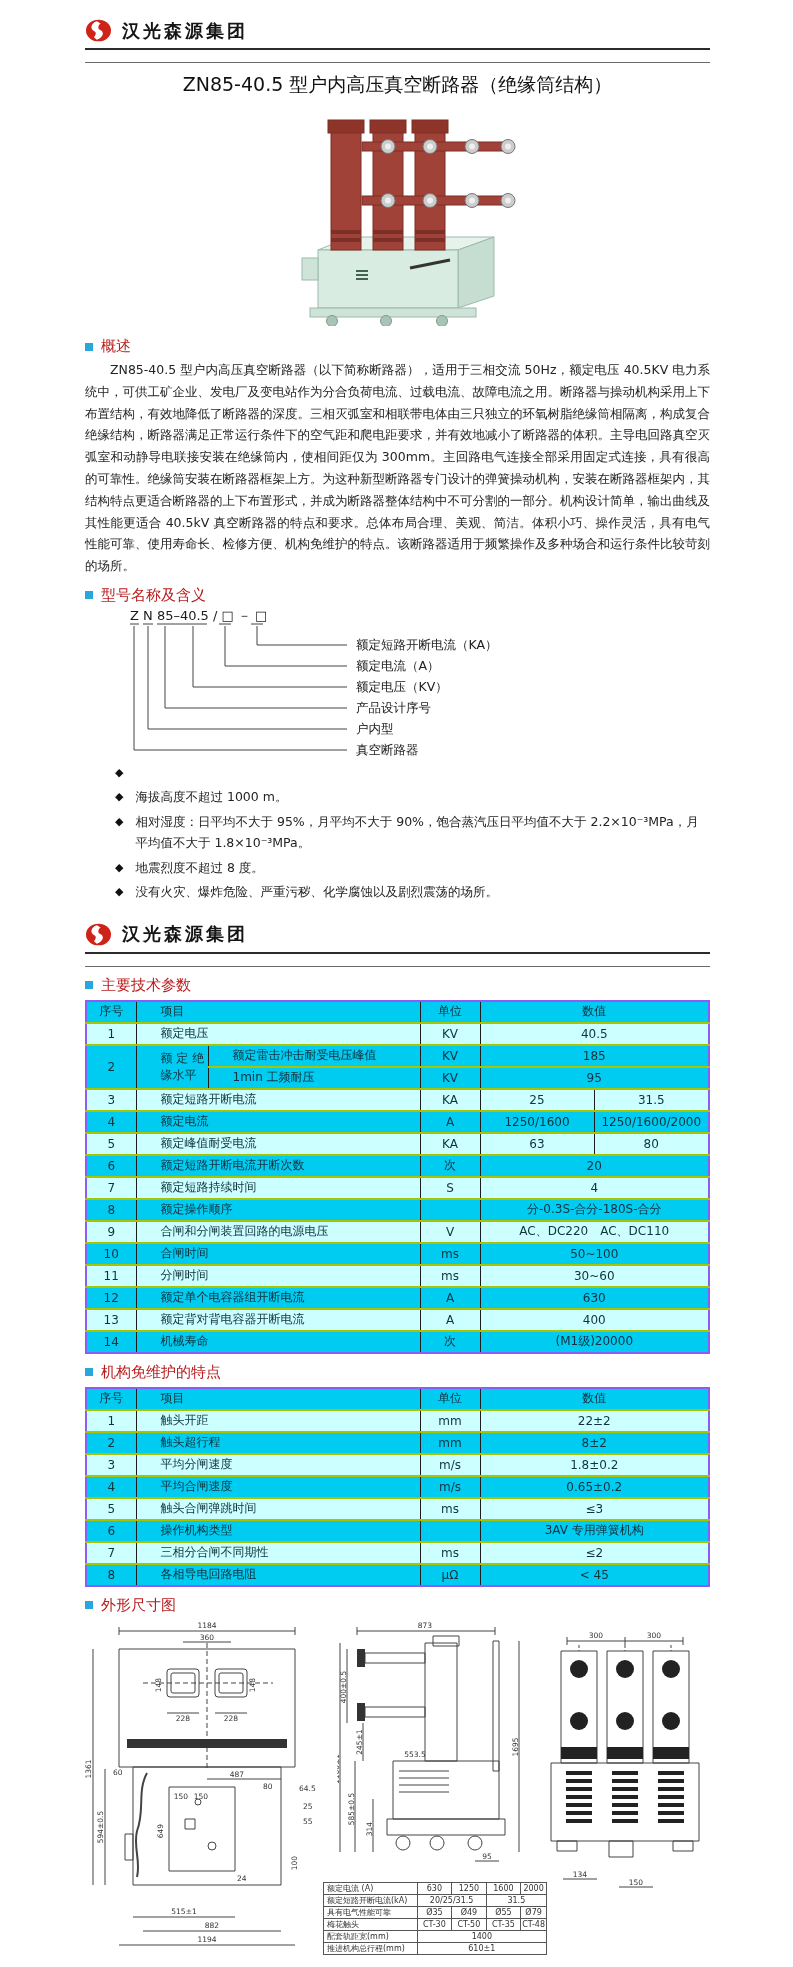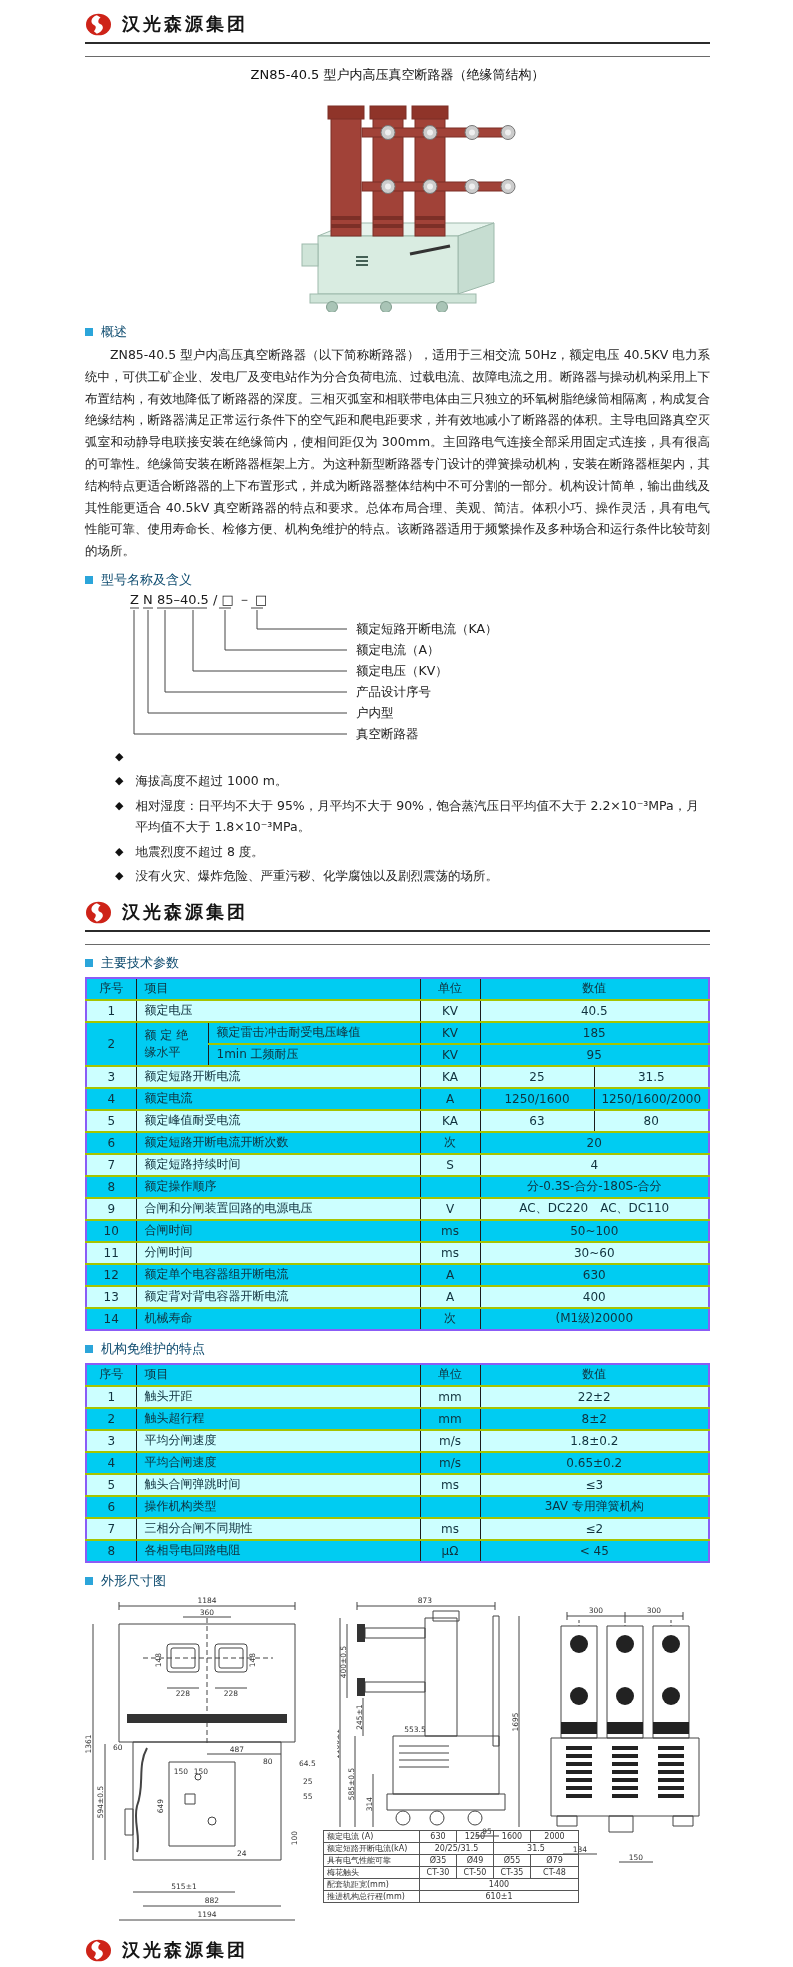--- a/index.html
+++ b/index.html
@@ -1,60 +1,60 @@
 <!DOCTYPE html>
 <html><head>
 <meta charset="utf-8">
 <style>
   html,body{margin:0;padding:0;background:#fff;}
   .page{position:relative;width:793px;height:1967px;background:#fff;overflow:hidden;
         font-family:"DejaVu Sans","Liberation Sans",sans-serif;color:#222;}
   .content{padding:0 83px 0 85px;}
 
   
-  .brand-header{display:flex;align-items:flex-start;gap:10px;padding-top:12px;}
+  .brand-header{display:flex;align-items:center;gap:10px;padding-top:12px;margin-top:6px;}
   .brand-logo{width:27px;height:25px;flex:0 0 auto;}
   .brand-name{font-size:18px;font-weight:bold;color:#151515;letter-spacing:3px;}
   .rule-thick{border-top:2px solid #2b2b2b;margin-top:5px;}
   .rule-thin{border-top:1px solid #6a6a6a;margin-top:12px;}
 
-  .doc-title{text-align:center;font-size:13px;color:#111;margin-top:9px;}
+  .doc-title{text-align:center;font-size:19px;color:#111;margin-top:9px;}
 
   .figure-wrap{text-align:center;margin-top:2px;height:228px;}
 
   .sec-head{display:flex;align-items:center;gap:8px;margin-top:9px;}
   .sec-square{width:8px;height:8px;background:#2ba5da;flex:0 0 auto;}
-  .sec-title{font-size:13px;color:#0c4a6e;}
+  .sec-title{font-size:15px;color:#b91c1c;}
 
   .para{font-size:12.5px;line-height:21.8px;text-align:justify;color:#232323;
         margin-top:3px;text-indent:2em;}
 
   .model-diagram{margin:2px 0 0 0;display:block;}
 
   .env-list{margin-top:3px;}
   .env-item{display:flex;gap:12px;padding-left:30px;font-size:12.5px;line-height:21.5px;
             color:#232323;margin-top:3px;}
   .env-bullet{flex:0 0 auto;font-size:11px;color:#111;line-height:21.5px;}
 
   
   table.param{border-collapse:collapse;width:100%;margin-top:5px;border:2px solid #8b5cf6;
               table-layout:fixed;}
   table.param td{border:1px solid #1c1c1c;border-top:2px solid #a6c400;height:20px;
                  font-size:12px;color:#10323e;text-align:center;padding:0 2px;overflow:hidden;
                  white-space:nowrap;}
   table.param tr.first td{border-top:1px solid #1c1c1c;}
-  table.param td.item{text-align:left;padding-left:8px;}
+  table.param td.item{text-align:left;padding-left:24px;}
   tr.cy td{background:#00ccf2;}
   tr.lt td{background:#ccffff;}
 
   
   .drawings{position:relative;height:338px;margin-top:4px;}
   .drw{position:absolute;}
   .drw line,.drw rect,.drw path,.drw circle,.drw polygon{vector-effect:non-scaling-stroke;}
-  table.mini{position:absolute;left:238px;top:236px;width:256px;border-collapse:collapse;}
+  table.mini{position:absolute;left:238px;top:263px;width:224px;border-collapse:collapse;}
   table.mini td{border:1px solid #555;font-size:8px;color:#333;text-align:center;
                 height:11px;padding:0 1px;white-space:nowrap;overflow:hidden;}
   table.mini td.lbl{text-align:left;padding-left:3px;}
 </style>
 </head>
 <body>
 
 <div class="page">
 <div class="content">
 

